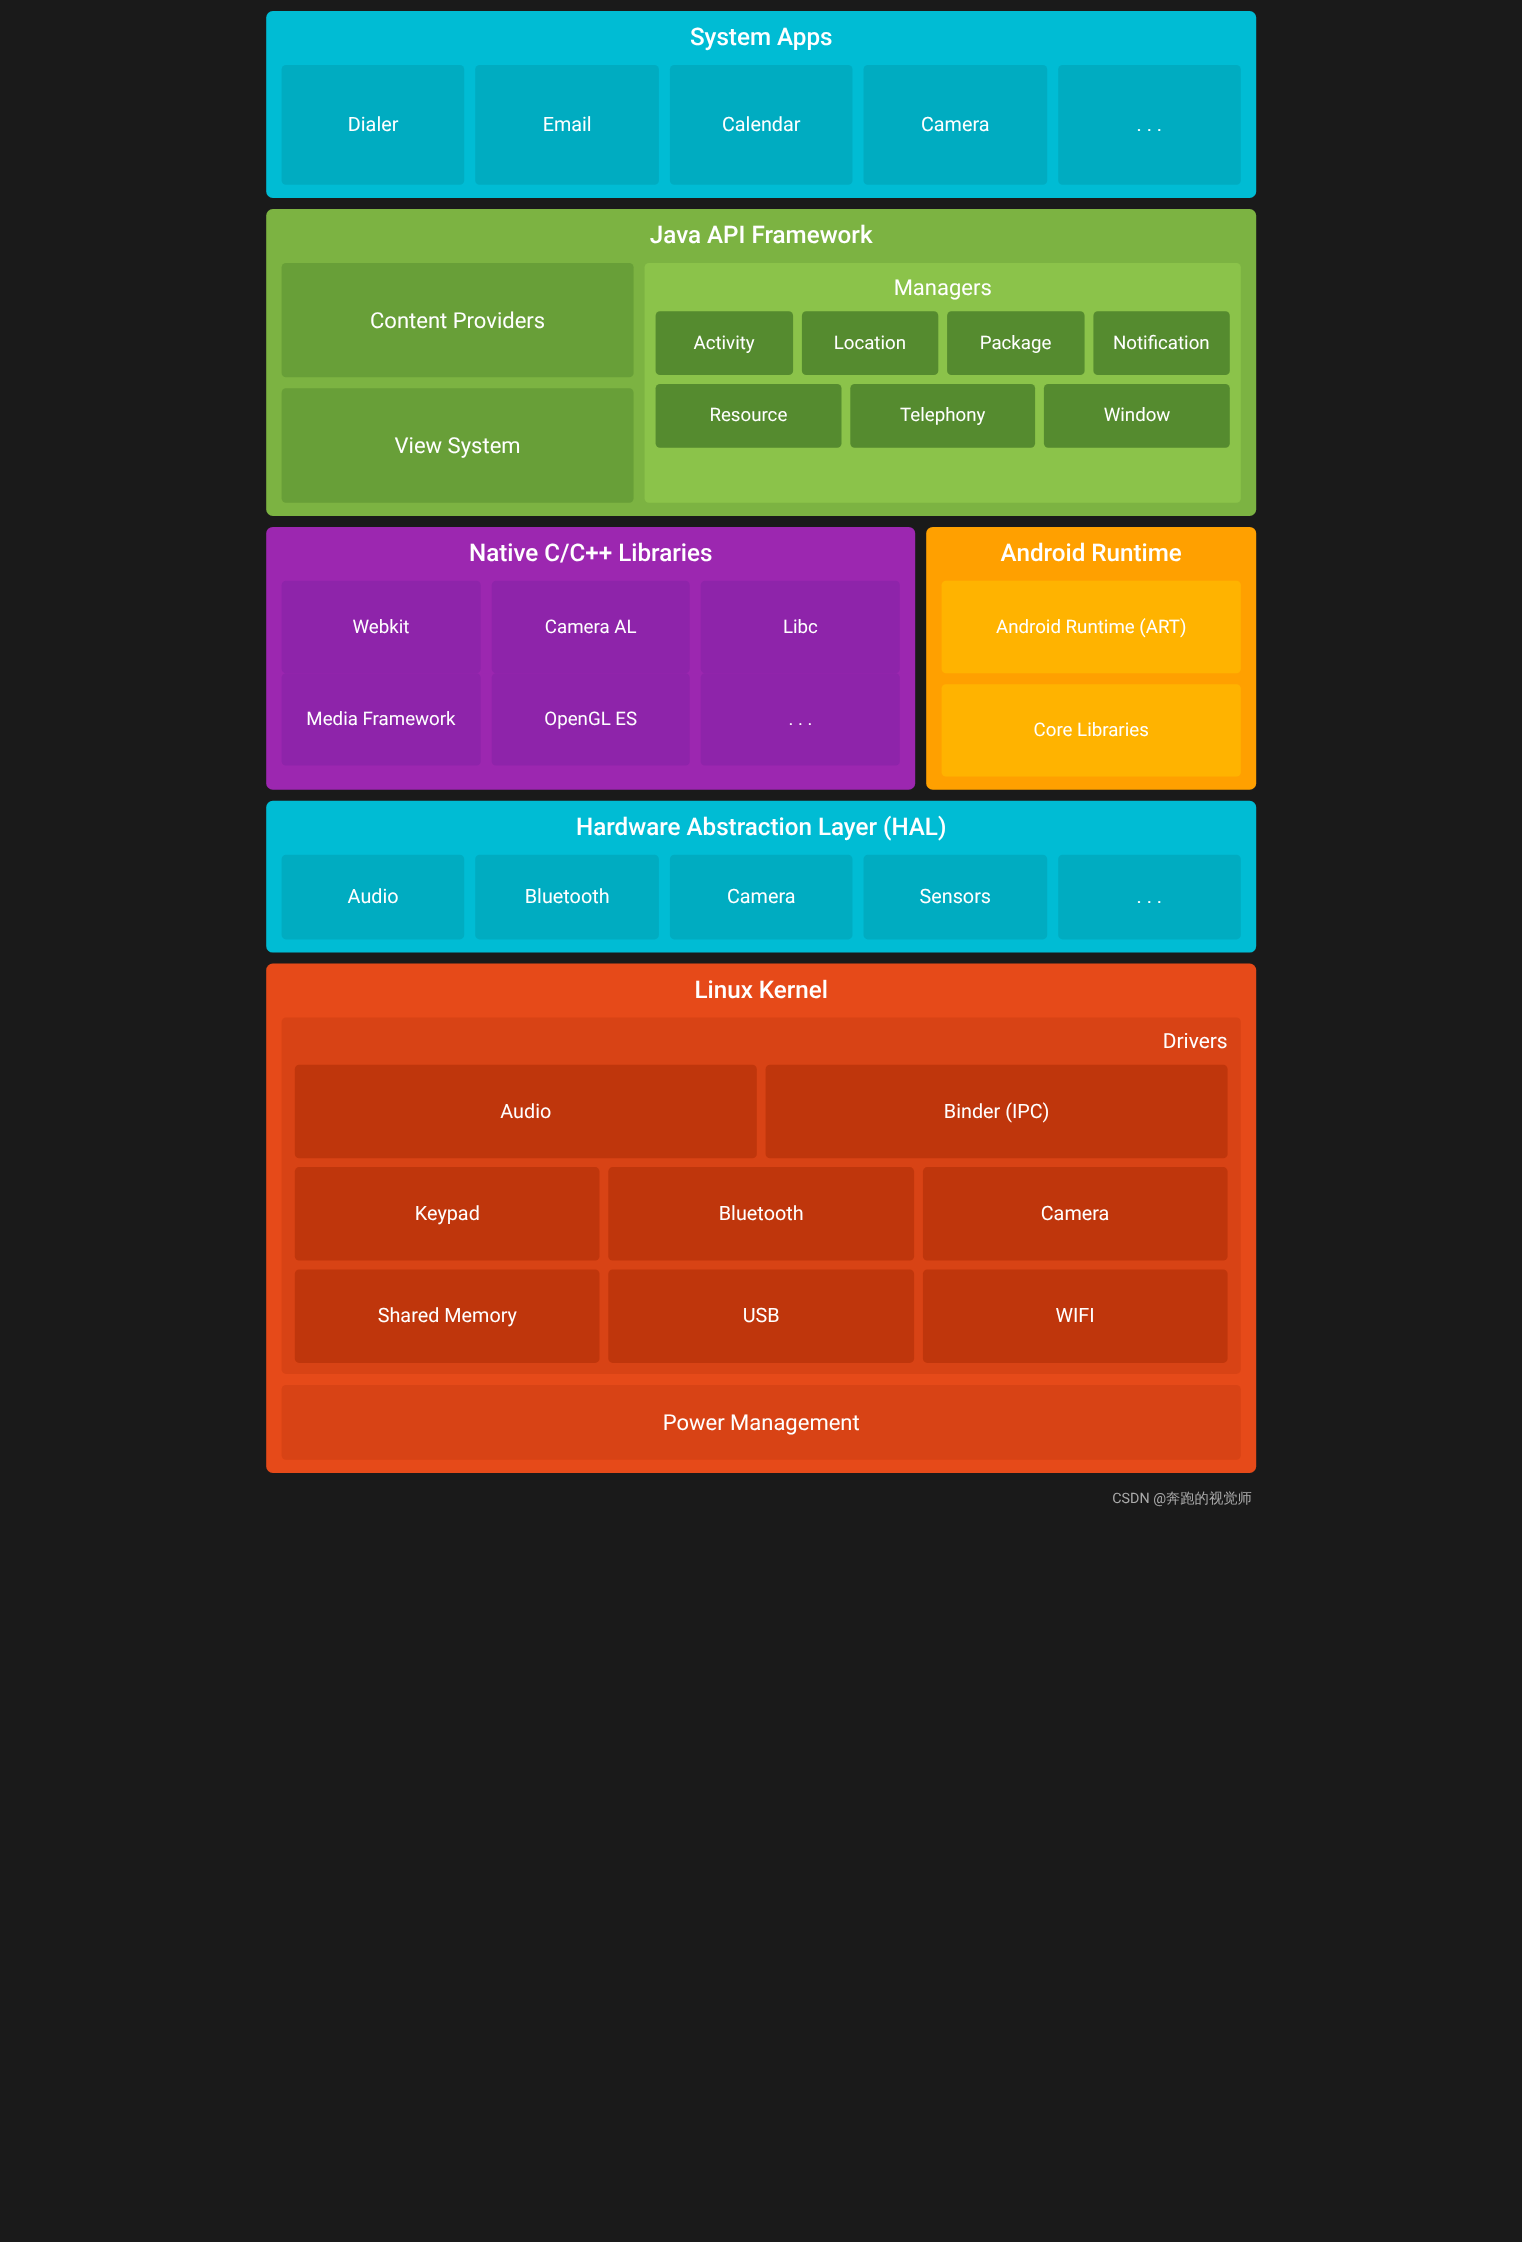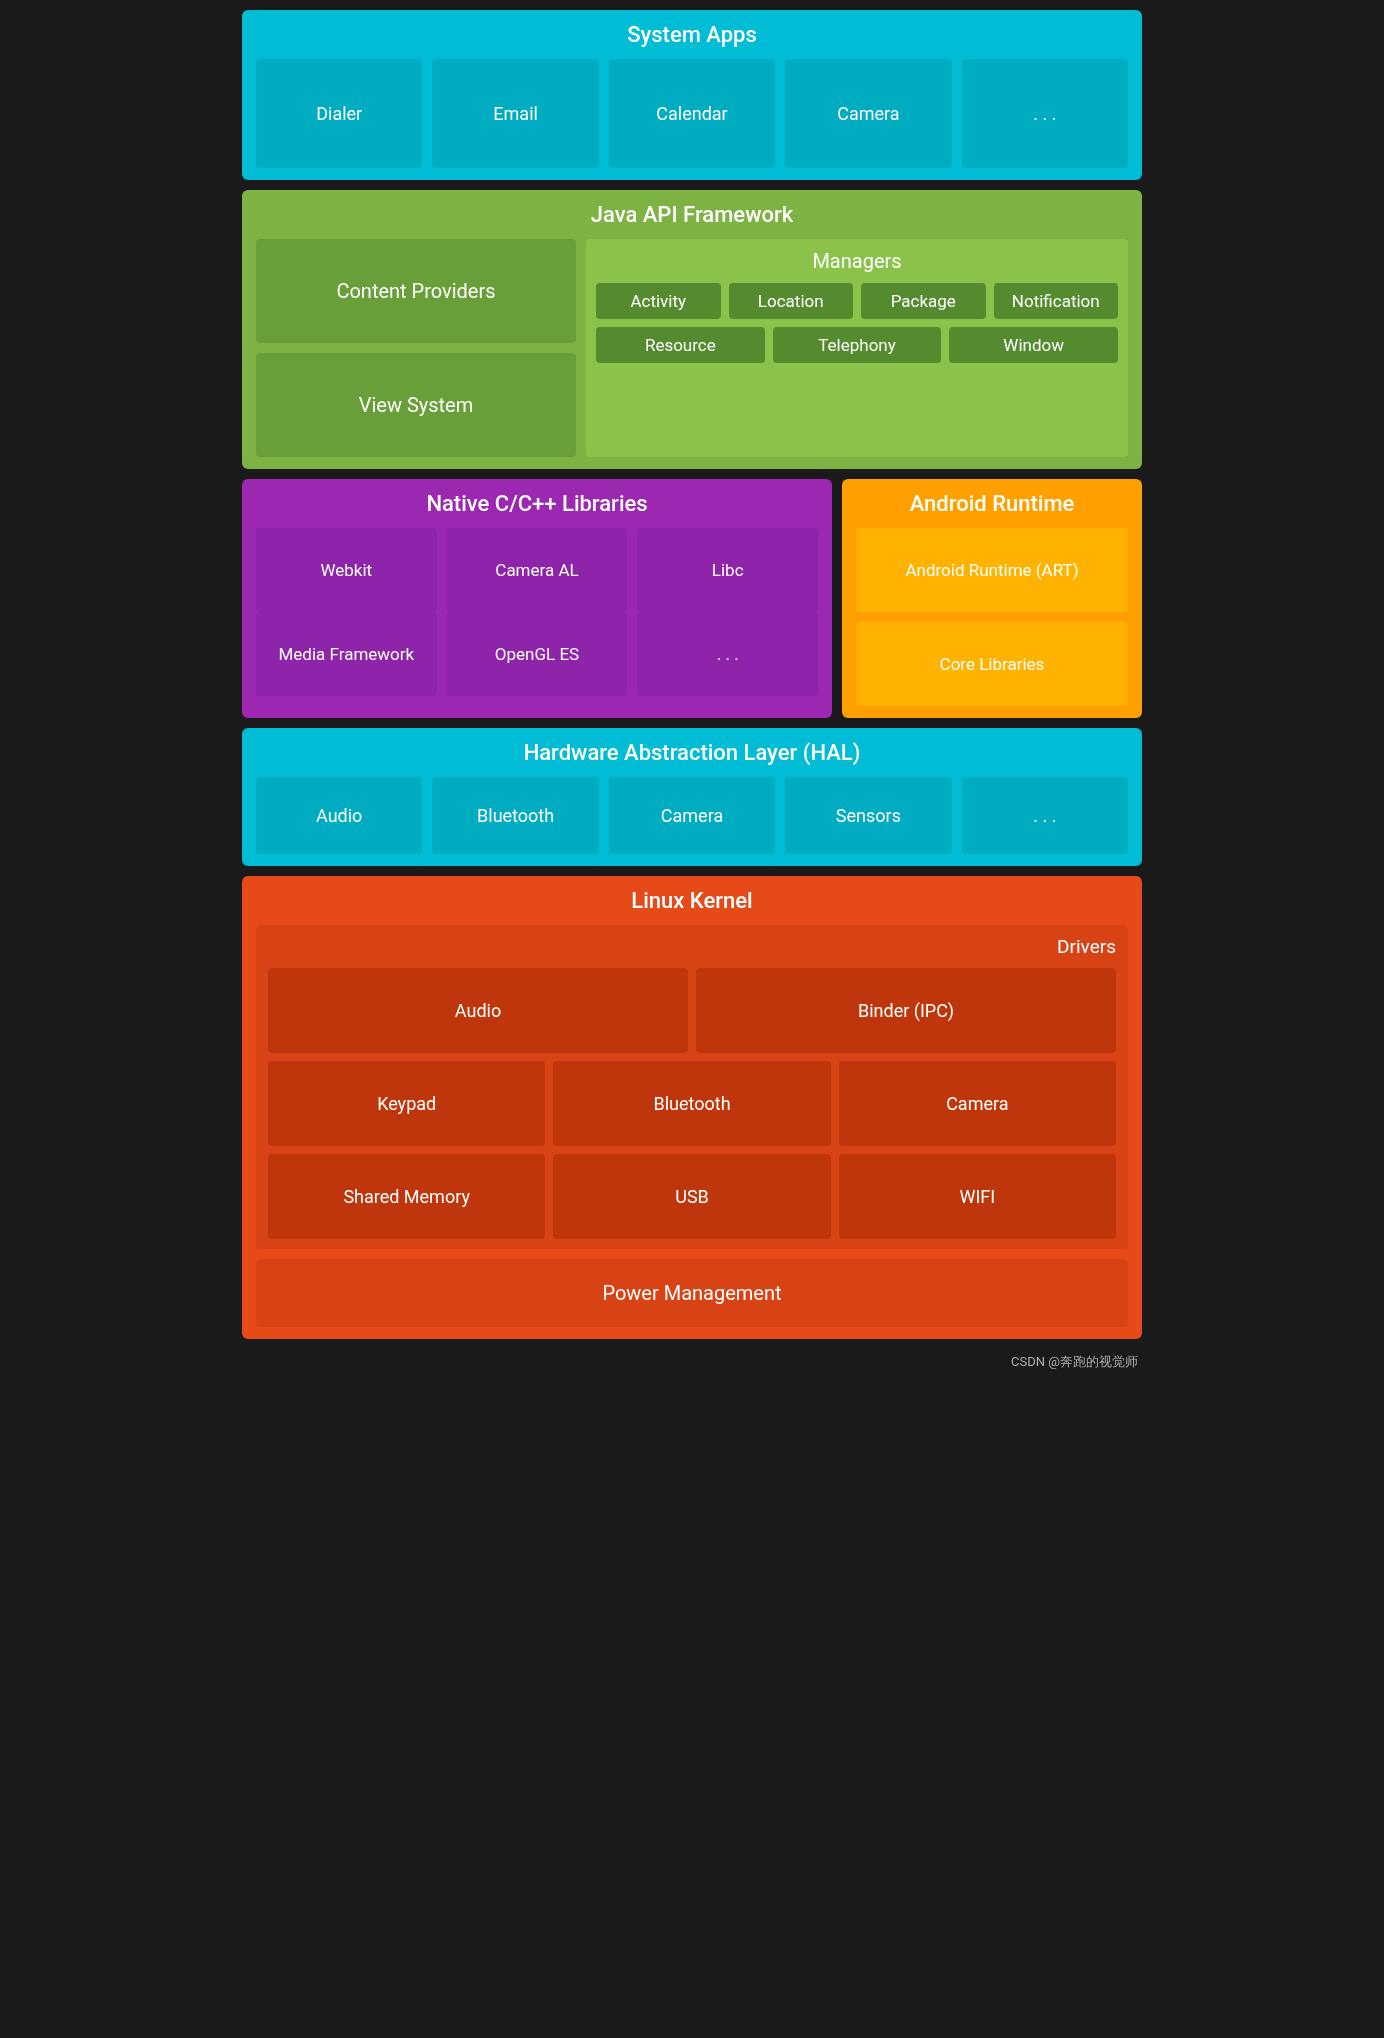--- a/index.html
+++ b/index.html
@@ -89,21 +89,21 @@
       display: flex;
       gap: 8px;
       margin-bottom: 8px;
     }
     .java-api .right .mgr-item {
       flex: 1;
       background: #558b2f;
       border-radius: 4px;
       color: white;
       text-align: center;
-      padding: 8px 6px;
+      padding: 19px 6px;
       font-size: 17px;
     }
 
     
     .middle-row {
       display: flex;
       gap: 10px;
     }
     .native-cpp {
       background: #9c27b0;

